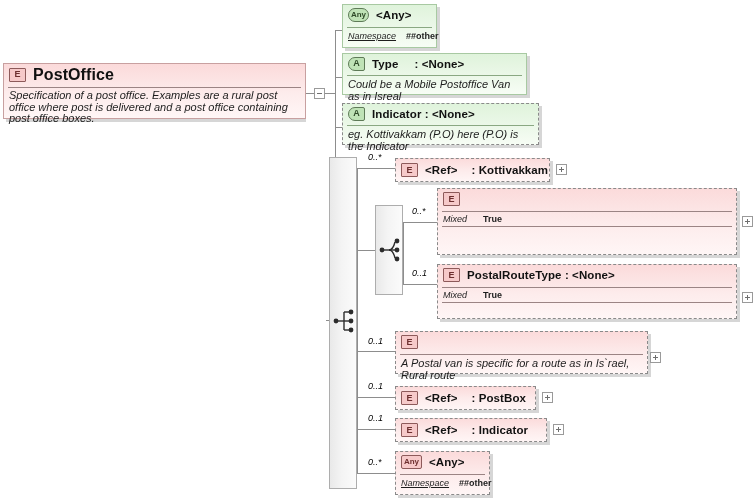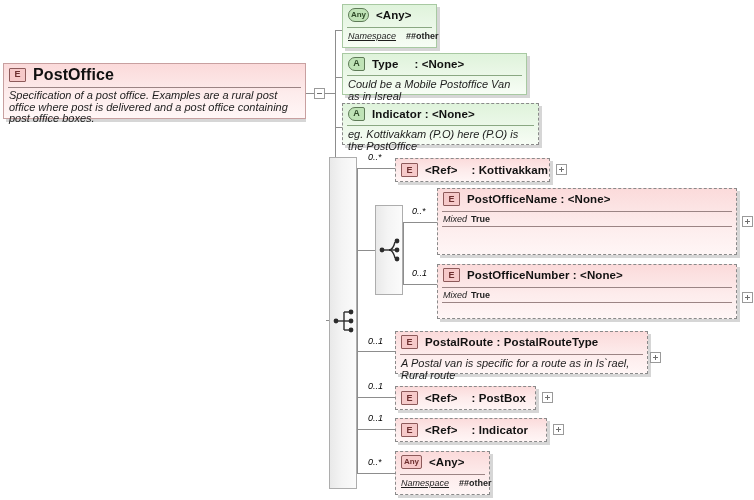--- a/index.html
+++ b/index.html
@@ -108,21 +108,21 @@
     font-size:11px;font-style:italic;color:#1d1d1d;
     line-height:11.5px;
   }
   
   .mixed{
     position:absolute;left:6px;
     font-size:9px;color:#1d1d1d;
     white-space:nowrap;
   }
   .mixed .k{font-style:italic;}
-  .mixed .v{font-weight:bold;font-style:normal;margin-left:4px;}
+  .mixed .v{font-weight:bold;font-style:normal;margin-left:16px;}
   
   .facet{
     position:absolute;left:6px;
     font-size:9px;color:#1d1d1d;white-space:nowrap;
   }
   .facet .k{font-style:italic;text-decoration:underline;}
   .facet .v{font-weight:bold;margin-left:10px;}
 
   
   .occ{
@@ -258,21 +258,21 @@
 
   <div class="shadow" style="left:345px;top:106px;width:197px;height:42px;"></div>
   <div class="node at opt" style="left:342px;top:103px;width:197px;height:42px;">
     <div class="inner"></div>
     <div class="dash"></div>
     <div class="hdr" style="height:21px;">
       <span class="badge a">A</span>
       <span class="title"><span>Indicator</span> <span>:</span> <span>&lt;None&gt;</span></span>
     </div>
     <div class="divider" style="top:22px;"></div>
-    <div class="doc" style="top:26px;">eg. Kottivakkam (P.O) here (P.O) is the PostOffice</div>
+    <div class="doc" style="top:26px;">eg. Kottivakkam (P.O) here (P.O) is the Indicator</div>
   </div>
 
   <div class="occ" style="left:368px;top:152px;">0..*</div>
   <div class="shadow" style="left:398px;top:161px;width:155px;height:24px;"></div>
   <div class="node el opt" style="left:395px;top:158px;width:155px;height:24px;">
     <div class="inner"></div>
     <div class="dash"></div>
     <div class="hdr" style="height:24px;">
       <span class="badge e">E</span>
       <span class="title"><span>&lt;Ref&gt;</span><span style="display:inline-block;width:14px;"></span><span>:</span> <span>Kottivakkam</span></span>
@@ -280,55 +280,53 @@
   </div>
   <div class="tog plus" style="left:556px;top:164px;"></div>
 
   <div class="occ" style="left:412px;top:206px;">0..*</div>
   <div class="shadow" style="left:440px;top:191px;width:300px;height:67px;"></div>
   <div class="node el opt" style="left:437px;top:188px;width:300px;height:67px;">
     <div class="inner"></div>
     <div class="dash"></div>
     <div class="hdr" style="height:22px;">
       <span class="badge e">E</span>
-      <span class="title"><span>PostOfficeName</span> <span>:</span> <span>&lt;None&gt;</span></span>
     </div>
     <div class="divider" style="top:23px;"></div>
     <div class="mixed" style="top:26px;">
       <span class="k">Mixed</span><span class="v">True</span>
     </div>
     <div class="divider" style="top:38px;"></div>
   </div>
   <div class="tog plus" style="left:742px;top:216px;"></div>
 
   <div class="occ" style="left:412px;top:268px;">0..1</div>
   <div class="shadow" style="left:440px;top:267px;width:300px;height:55px;"></div>
   <div class="node el opt" style="left:437px;top:264px;width:300px;height:55px;">
     <div class="inner"></div>
     <div class="dash"></div>
     <div class="hdr" style="height:22px;">
       <span class="badge e">E</span>
-      <span class="title"><span>PostOfficeNumber</span> <span>:</span> <span>&lt;None&gt;</span></span>
+      <span class="title"><span>PostalRouteType</span> <span>:</span> <span>&lt;None&gt;</span></span>
     </div>
     <div class="divider" style="top:23px;"></div>
     <div class="mixed" style="top:26px;">
       <span class="k">Mixed</span><span class="v">True</span>
     </div>
     <div class="divider" style="top:38px;"></div>
   </div>
   <div class="tog plus" style="left:742px;top:292px;"></div>
 
   <div class="occ" style="left:368px;top:336px;">0..1</div>
   <div class="shadow" style="left:398px;top:334px;width:253px;height:43px;"></div>
   <div class="node el opt" style="left:395px;top:331px;width:253px;height:43px;">
     <div class="inner"></div>
     <div class="dash"></div>
     <div class="hdr" style="height:22px;">
       <span class="badge e">E</span>
-      <span class="title"><span>PostalRoute</span> <span>:</span> <span>PostalRouteType</span></span>
     </div>
     <div class="divider" style="top:23px;"></div>
     <div class="doc" style="top:27px;">A Postal van is specific for a route as in Is`rael, Rural route</div>
   </div>
   <div class="tog plus" style="left:650px;top:352px;"></div>
 
   <div class="occ" style="left:368px;top:381px;">0..1</div>
   <div class="shadow" style="left:398px;top:389px;width:141px;height:24px;"></div>
   <div class="node el opt" style="left:395px;top:386px;width:141px;height:24px;">
     <div class="inner"></div>

